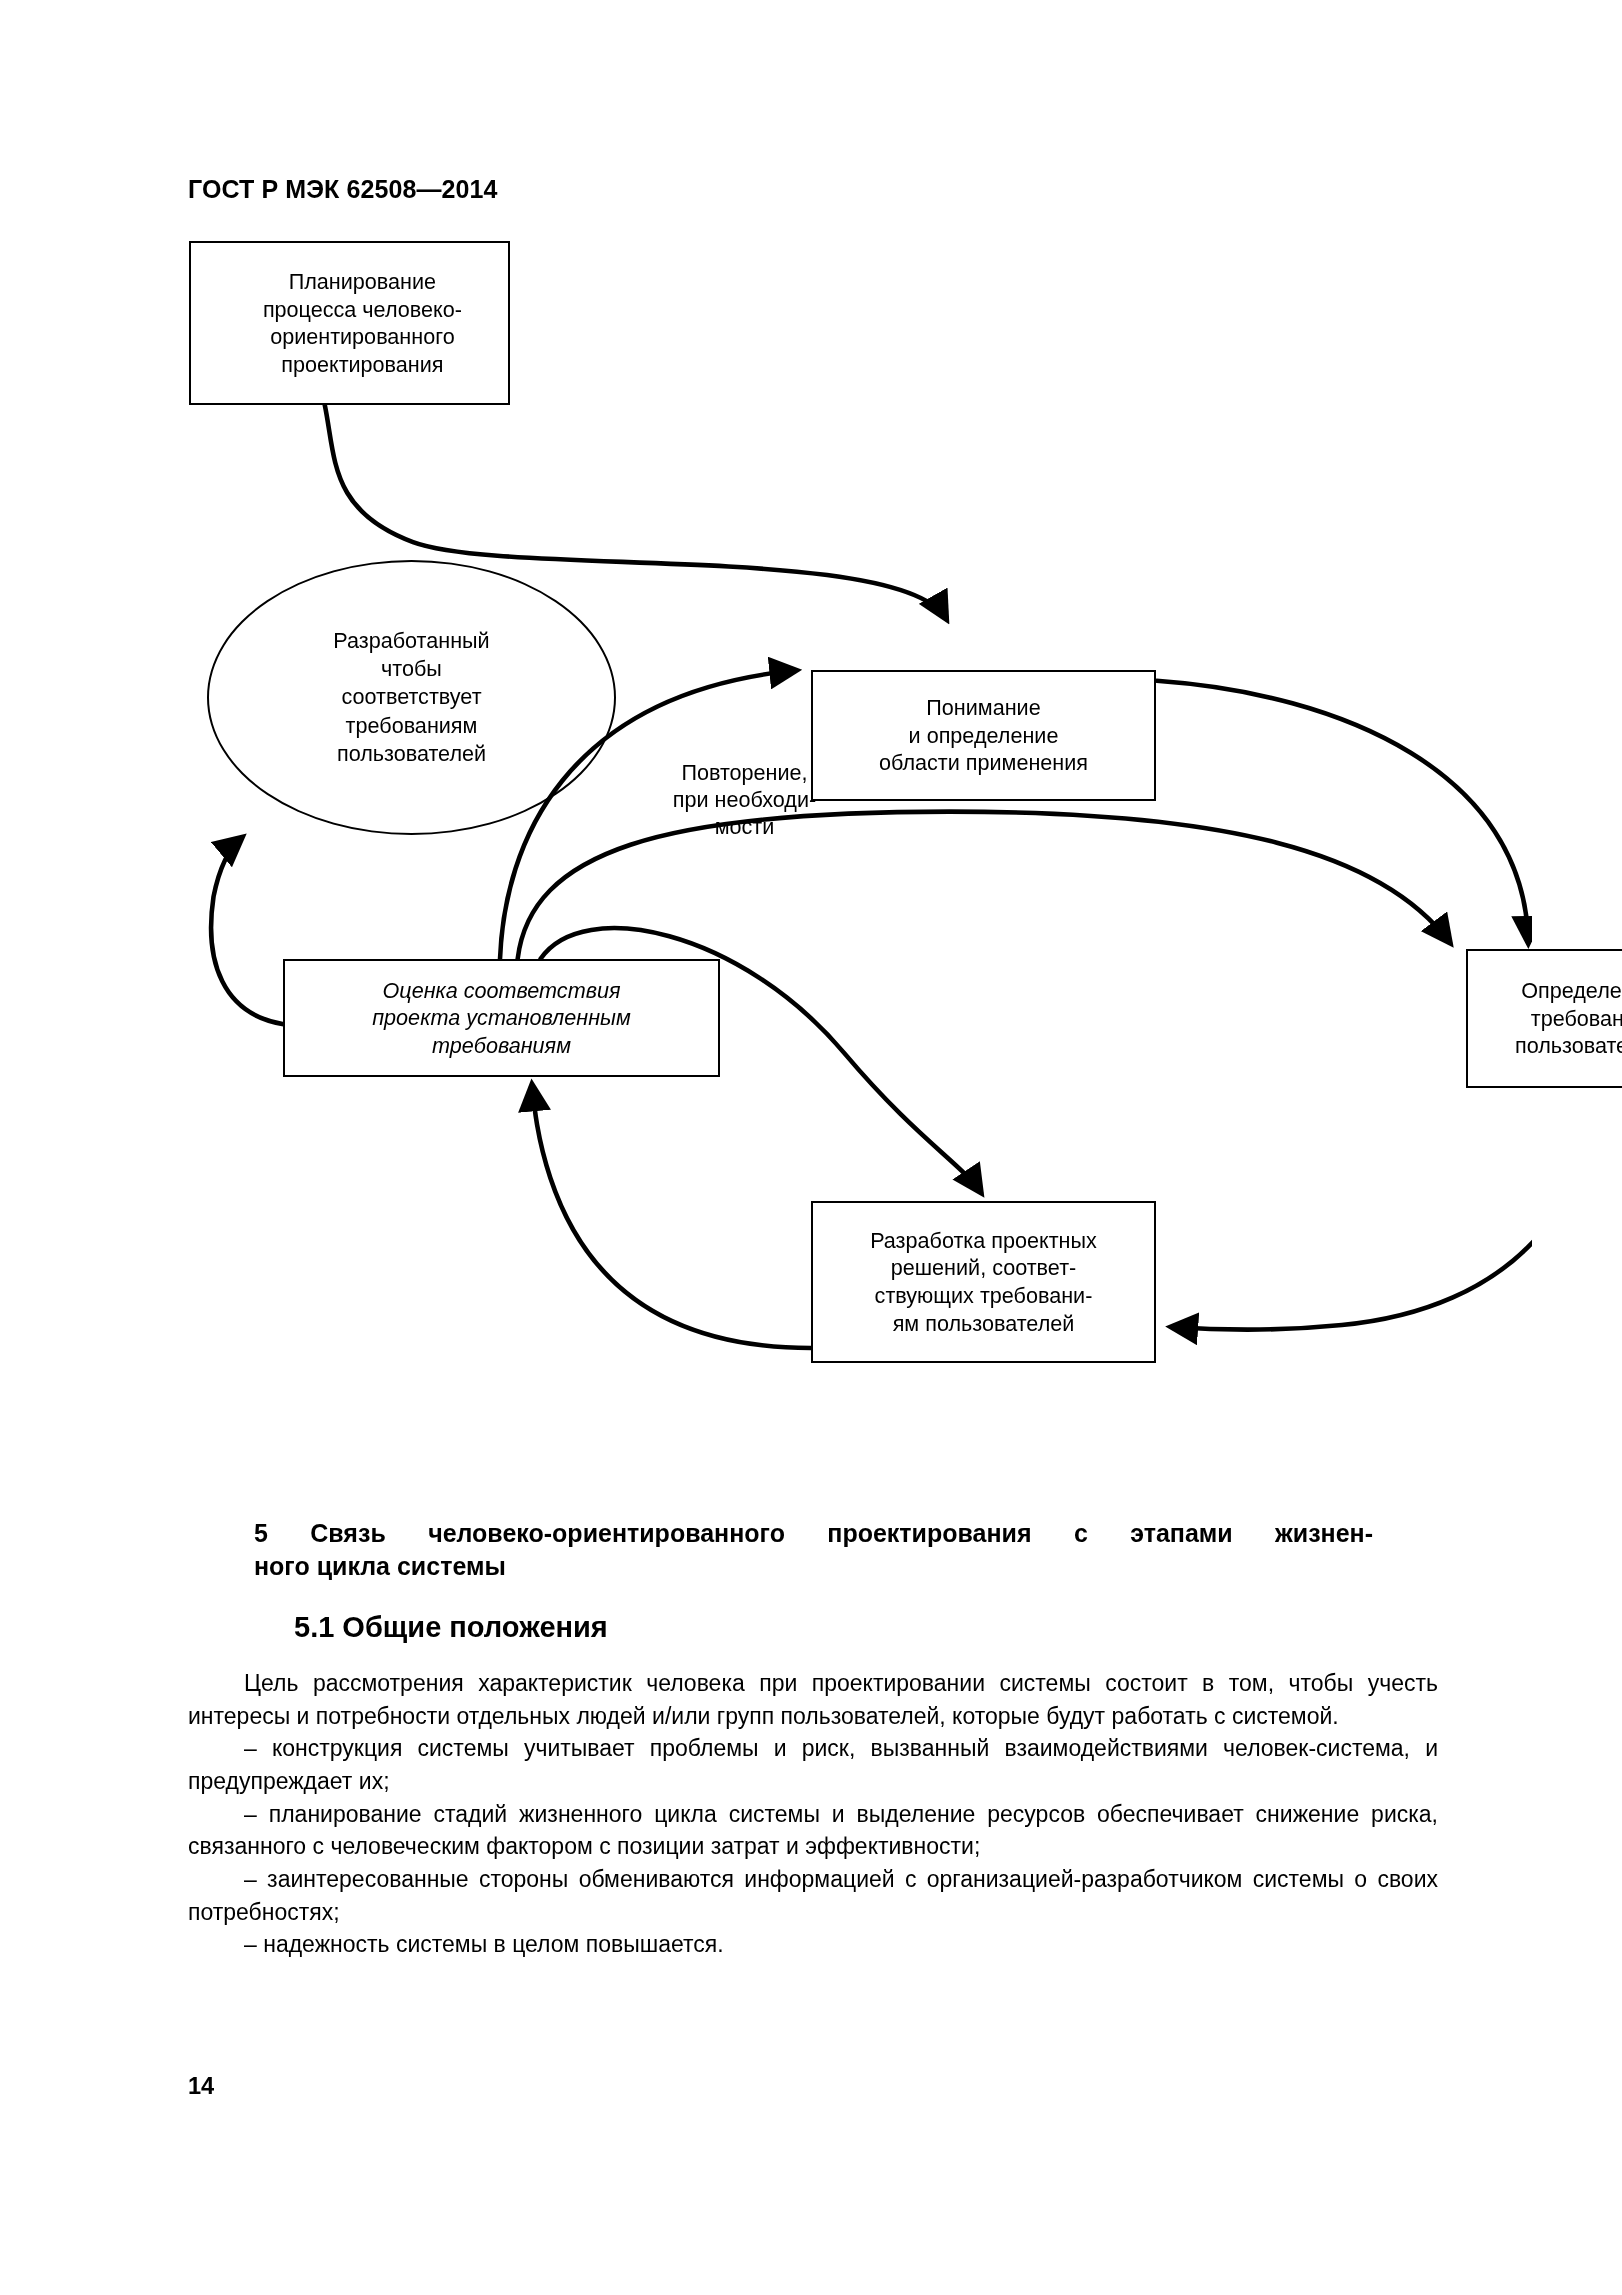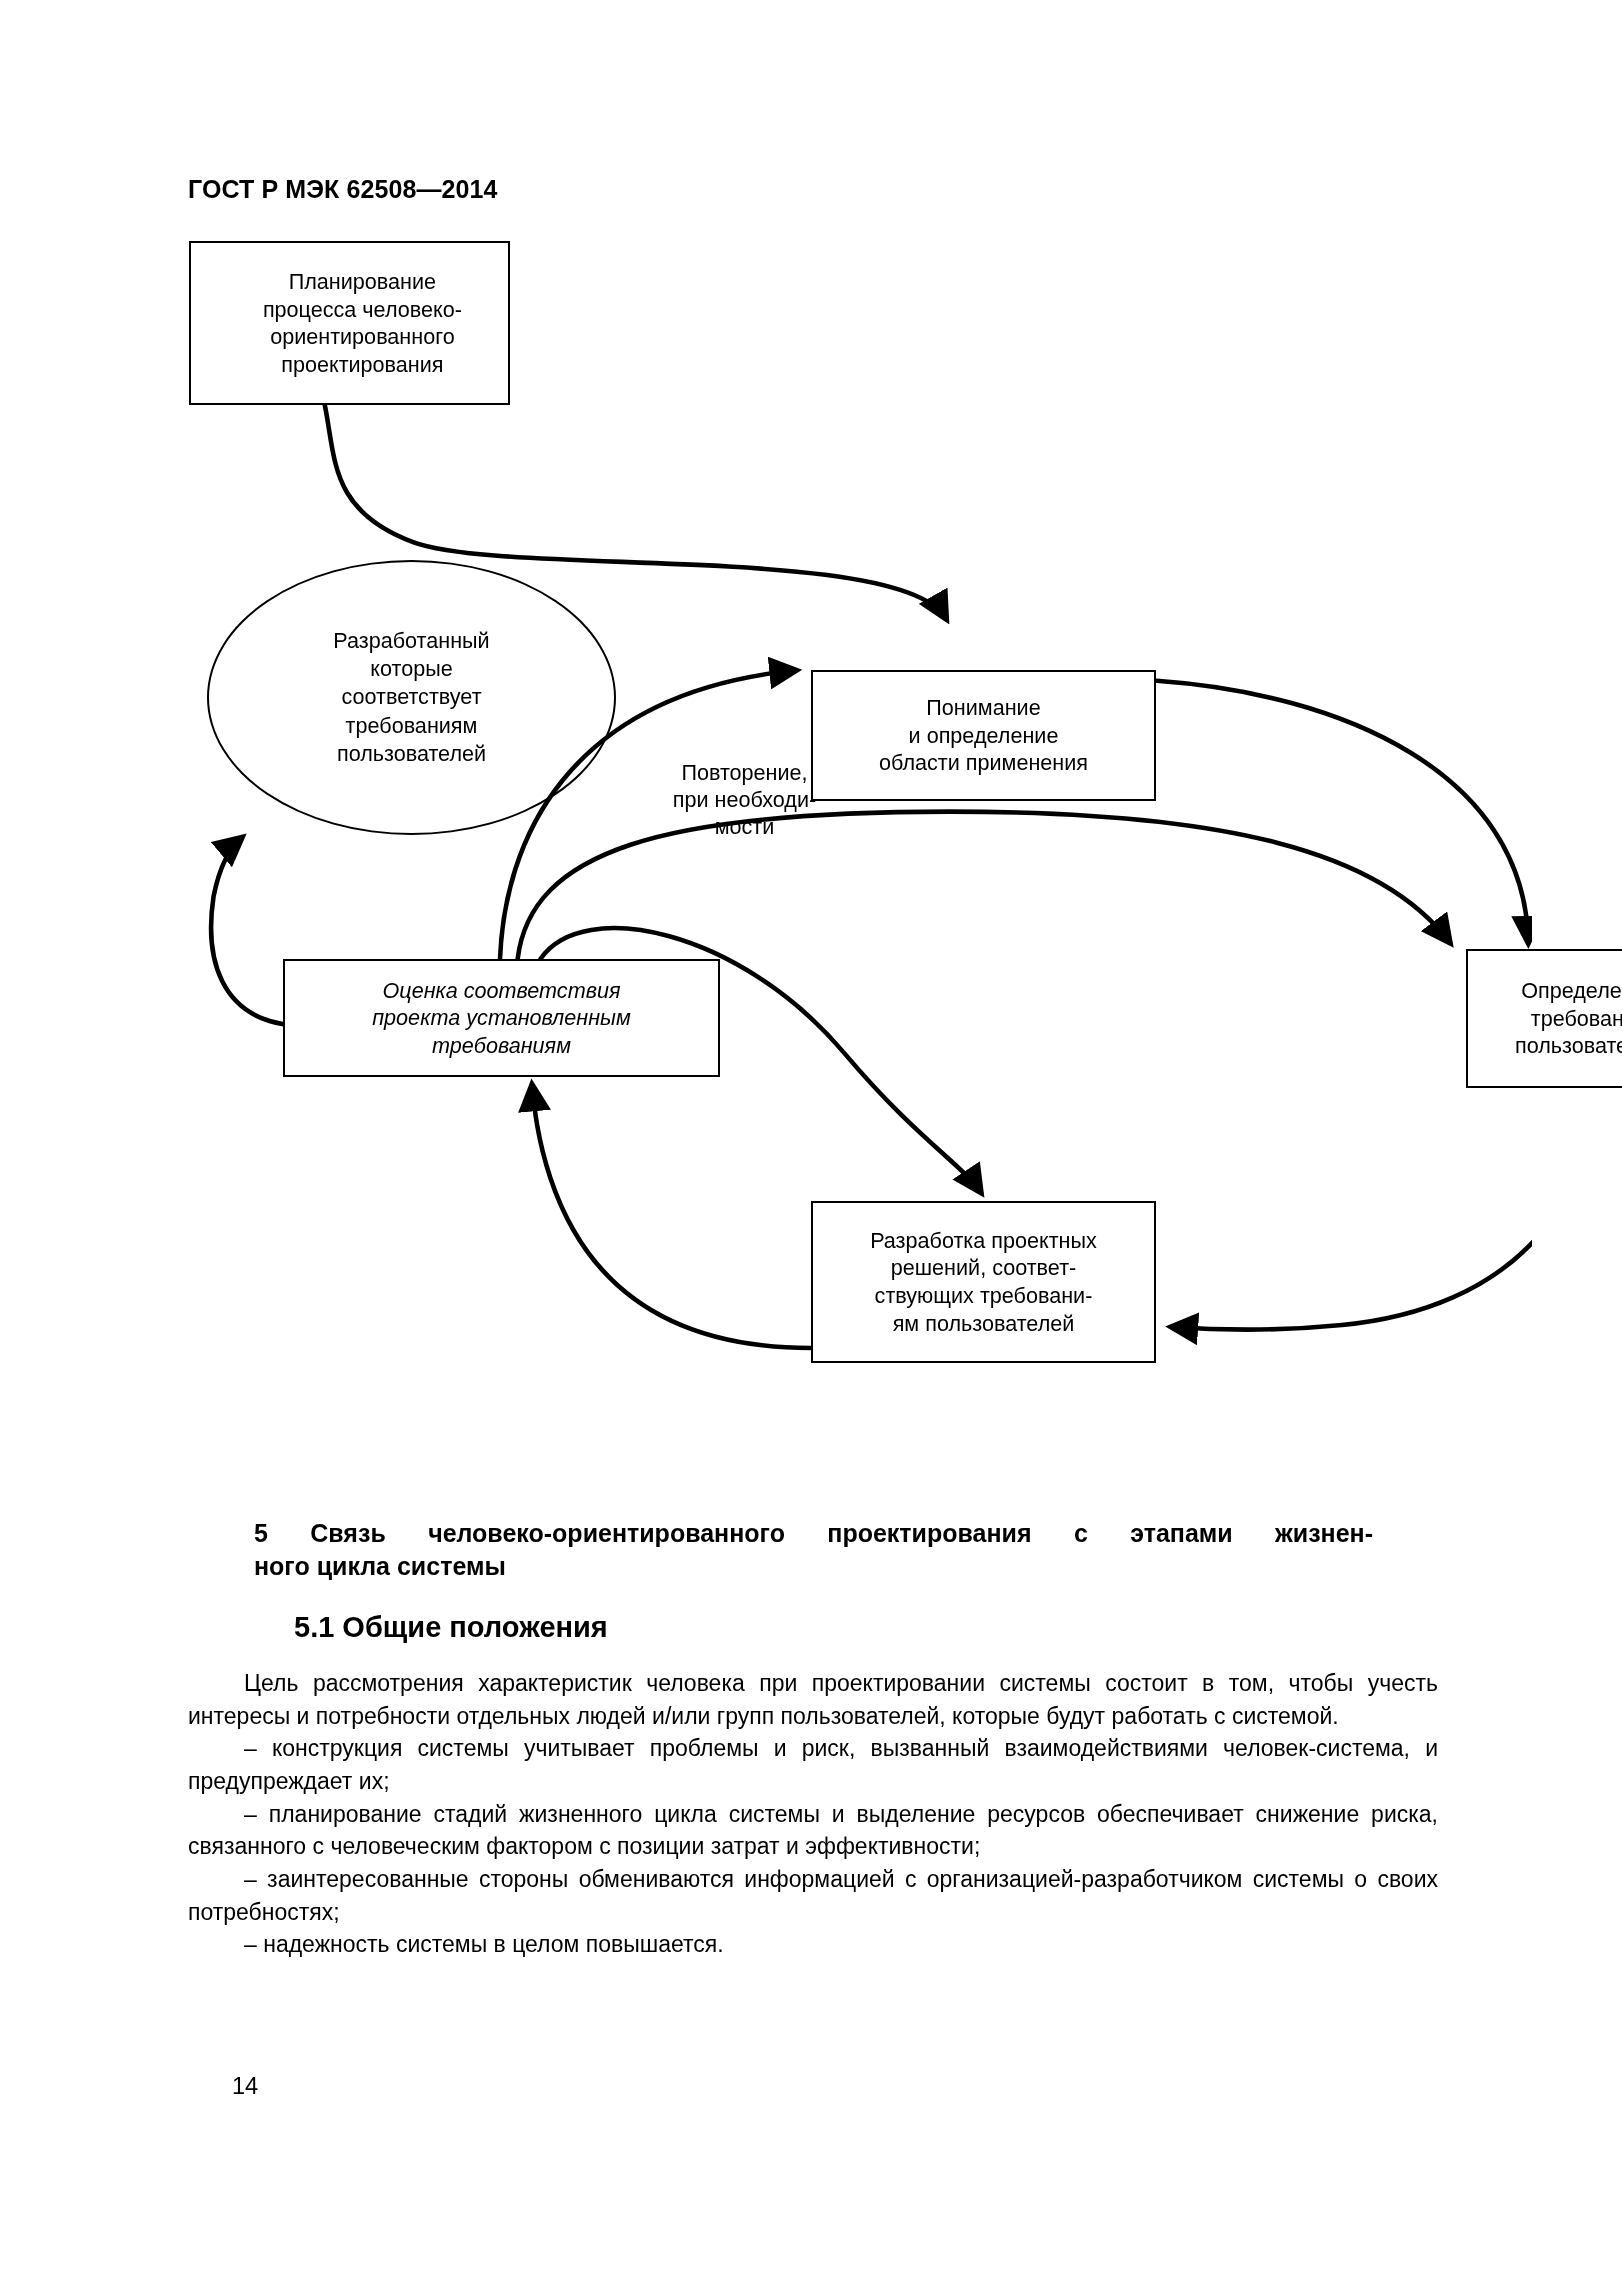--- a/index.html
+++ b/index.html
@@ -145,22 +145,21 @@
     text-align: justify;
     text-indent: 56px;
     text-justify: inter-word;
   }
 
   .page-number {
     position: absolute;
     left: 188px;
     top: 2073px;
     font-size: 23.6px;
-    font-weight: normal;
-    margin-left: 44px;
+    font-weight: bold;
   }
 </style>
 </head>
 <body>
 
 <div class="page">
 
   <div class="doc-header">ГОСТ Р МЭК 62508—2014</div>
 
   <div class="figure">
@@ -190,21 +189,21 @@
         <path d="M 182 1205 C 90 1190 60 1110 75 1010 C 85 960 100 935 118 920" marker-end="url(#arrow)"></path>
       </g>
     </svg>
 
     <div class="node-box" id="box-planning">Планирование
 процесса человеко-
 ориентированного
 проектирования</div>
 
     <div class="node-ellipse" id="ellipse-design">Разработанный
-которые
+чтобы
 соответствует
 требованиям
 пользователей</div>
 
     <div class="node-box" id="box-scope">Понимание
 и определение
 области применения</div>
 
     <div class="node-box" id="box-evaluate">Оценка соответствия
 проекта установленным

